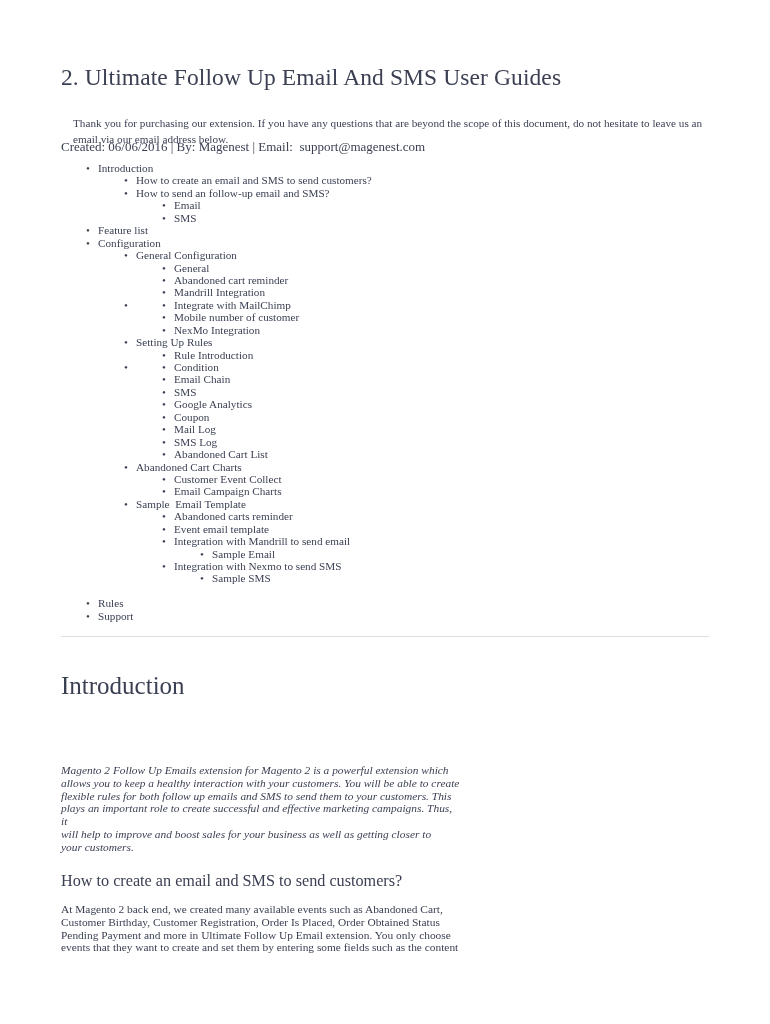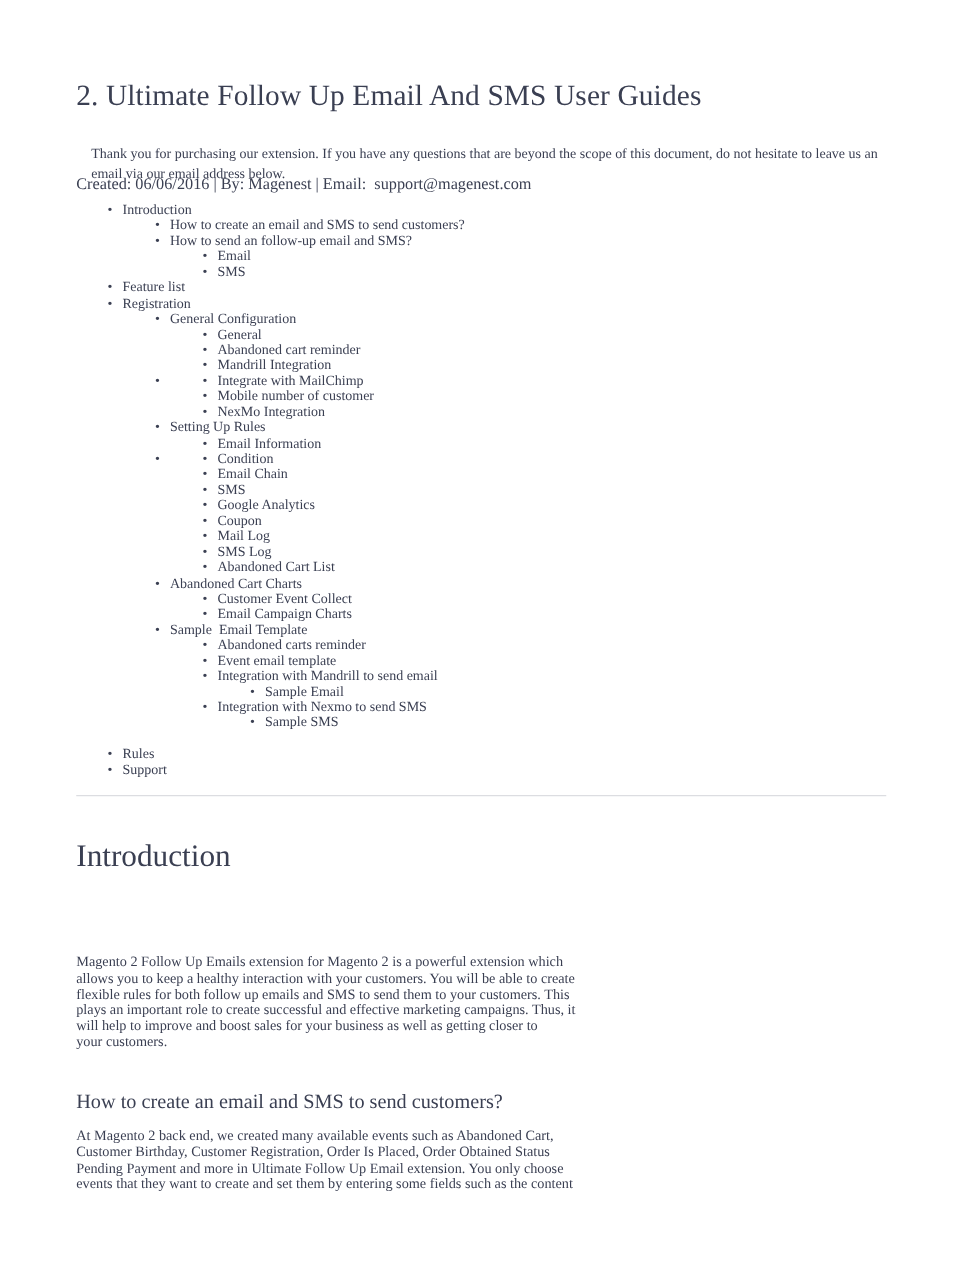--- a/index.html
+++ b/index.html
@@ -130,21 +130,21 @@
   }
   .body-para {
     position: absolute;
     left: 61px;
     font-size: 11.4px;
     line-height: 12.8px;
     margin: 0;
     color: #3a3f52;
     white-space: pre-line;
   }
-  #intro-body { top: 764px; width: 400px; }
+  #intro-body { top: 764px; width: 400px; font-style: italic; }
   #howto-body { top: 903px; width: 400px; }
   #intro-heading { top: 672px; }
   #howto-heading { top: 872px; }
 </style>
 </head>
 <body>
 
 <div class="page">
 
   <h1 class="doc-title">2. Ultimate Follow Up Email And SMS User Guides</h1>
@@ -153,30 +153,30 @@
 
   <p class="meta-line">Created: 06/06/2016 | By: Magenest | Email:  support@magenest.com</p>
 
   <div class="toc" id="toc-container">
       <div class="toc-row lv1"><span class="bullet">•</span><span class="txt">Introduction</span></div>
       <div class="toc-row lv2"><span class="bullet">•</span><span class="txt">How to create an email and SMS to send customers?</span></div>
       <div class="toc-row lv2"><span class="bullet">•</span><span class="txt">How to send an follow-up email and SMS?</span></div>
       <div class="toc-row lv3"><span class="bullet">•</span><span class="txt">Email</span></div>
       <div class="toc-row lv3"><span class="bullet">•</span><span class="txt">SMS</span></div>
       <div class="toc-row lv1"><span class="bullet">•</span><span class="txt">Feature list</span></div>
-      <div class="toc-row lv1"><span class="bullet">•</span><span class="txt">Registration</span></div>
+      <div class="toc-row lv1"><span class="bullet">•</span><span class="txt">Configuration</span></div>
       <div class="toc-row lv2"><span class="bullet">•</span><span class="txt">General Configuration</span></div>
       <div class="toc-row lv3"><span class="bullet">•</span><span class="txt">General</span></div>
       <div class="toc-row lv3"><span class="bullet">•</span><span class="txt">Abandoned cart reminder</span></div>
       <div class="toc-row lv3"><span class="bullet">•</span><span class="txt">Mandrill Integration</span></div>
       <div class="toc-row lv3"><span class="bullet">•</span><span class="orphan-l1">•</span><span class="txt">Integrate with MailChimp</span></div>
       <div class="toc-row lv3"><span class="bullet">•</span><span class="txt">Mobile number of customer</span></div>
       <div class="toc-row lv3"><span class="bullet">•</span><span class="txt">NexMo Integration</span></div>
       <div class="toc-row lv2"><span class="bullet">•</span><span class="txt">Setting Up Rules</span></div>
-      <div class="toc-row lv3"><span class="bullet">•</span><span class="txt">Email Information</span></div>
+      <div class="toc-row lv3"><span class="bullet">•</span><span class="txt">Rule Introduction</span></div>
       <div class="toc-row lv3"><span class="bullet">•</span><span class="orphan-l1">•</span><span class="txt">Condition</span></div>
       <div class="toc-row lv3"><span class="bullet">•</span><span class="txt">Email Chain</span></div>
       <div class="toc-row lv3"><span class="bullet">•</span><span class="txt">SMS</span></div>
       <div class="toc-row lv3"><span class="bullet">•</span><span class="txt">Google Analytics</span></div>
       <div class="toc-row lv3"><span class="bullet">•</span><span class="txt">Coupon</span></div>
       <div class="toc-row lv3"><span class="bullet">•</span><span class="txt">Mail Log</span></div>
       <div class="toc-row lv3"><span class="bullet">•</span><span class="txt">SMS Log</span></div>
       <div class="toc-row lv3"><span class="bullet">•</span><span class="txt">Abandoned Cart List</span></div>
       <div class="toc-row lv2"><span class="bullet">•</span><span class="txt">Abandoned Cart Charts</span></div>
       <div class="toc-row lv3"><span class="bullet">•</span><span class="txt">Customer Event Collect</span></div>

